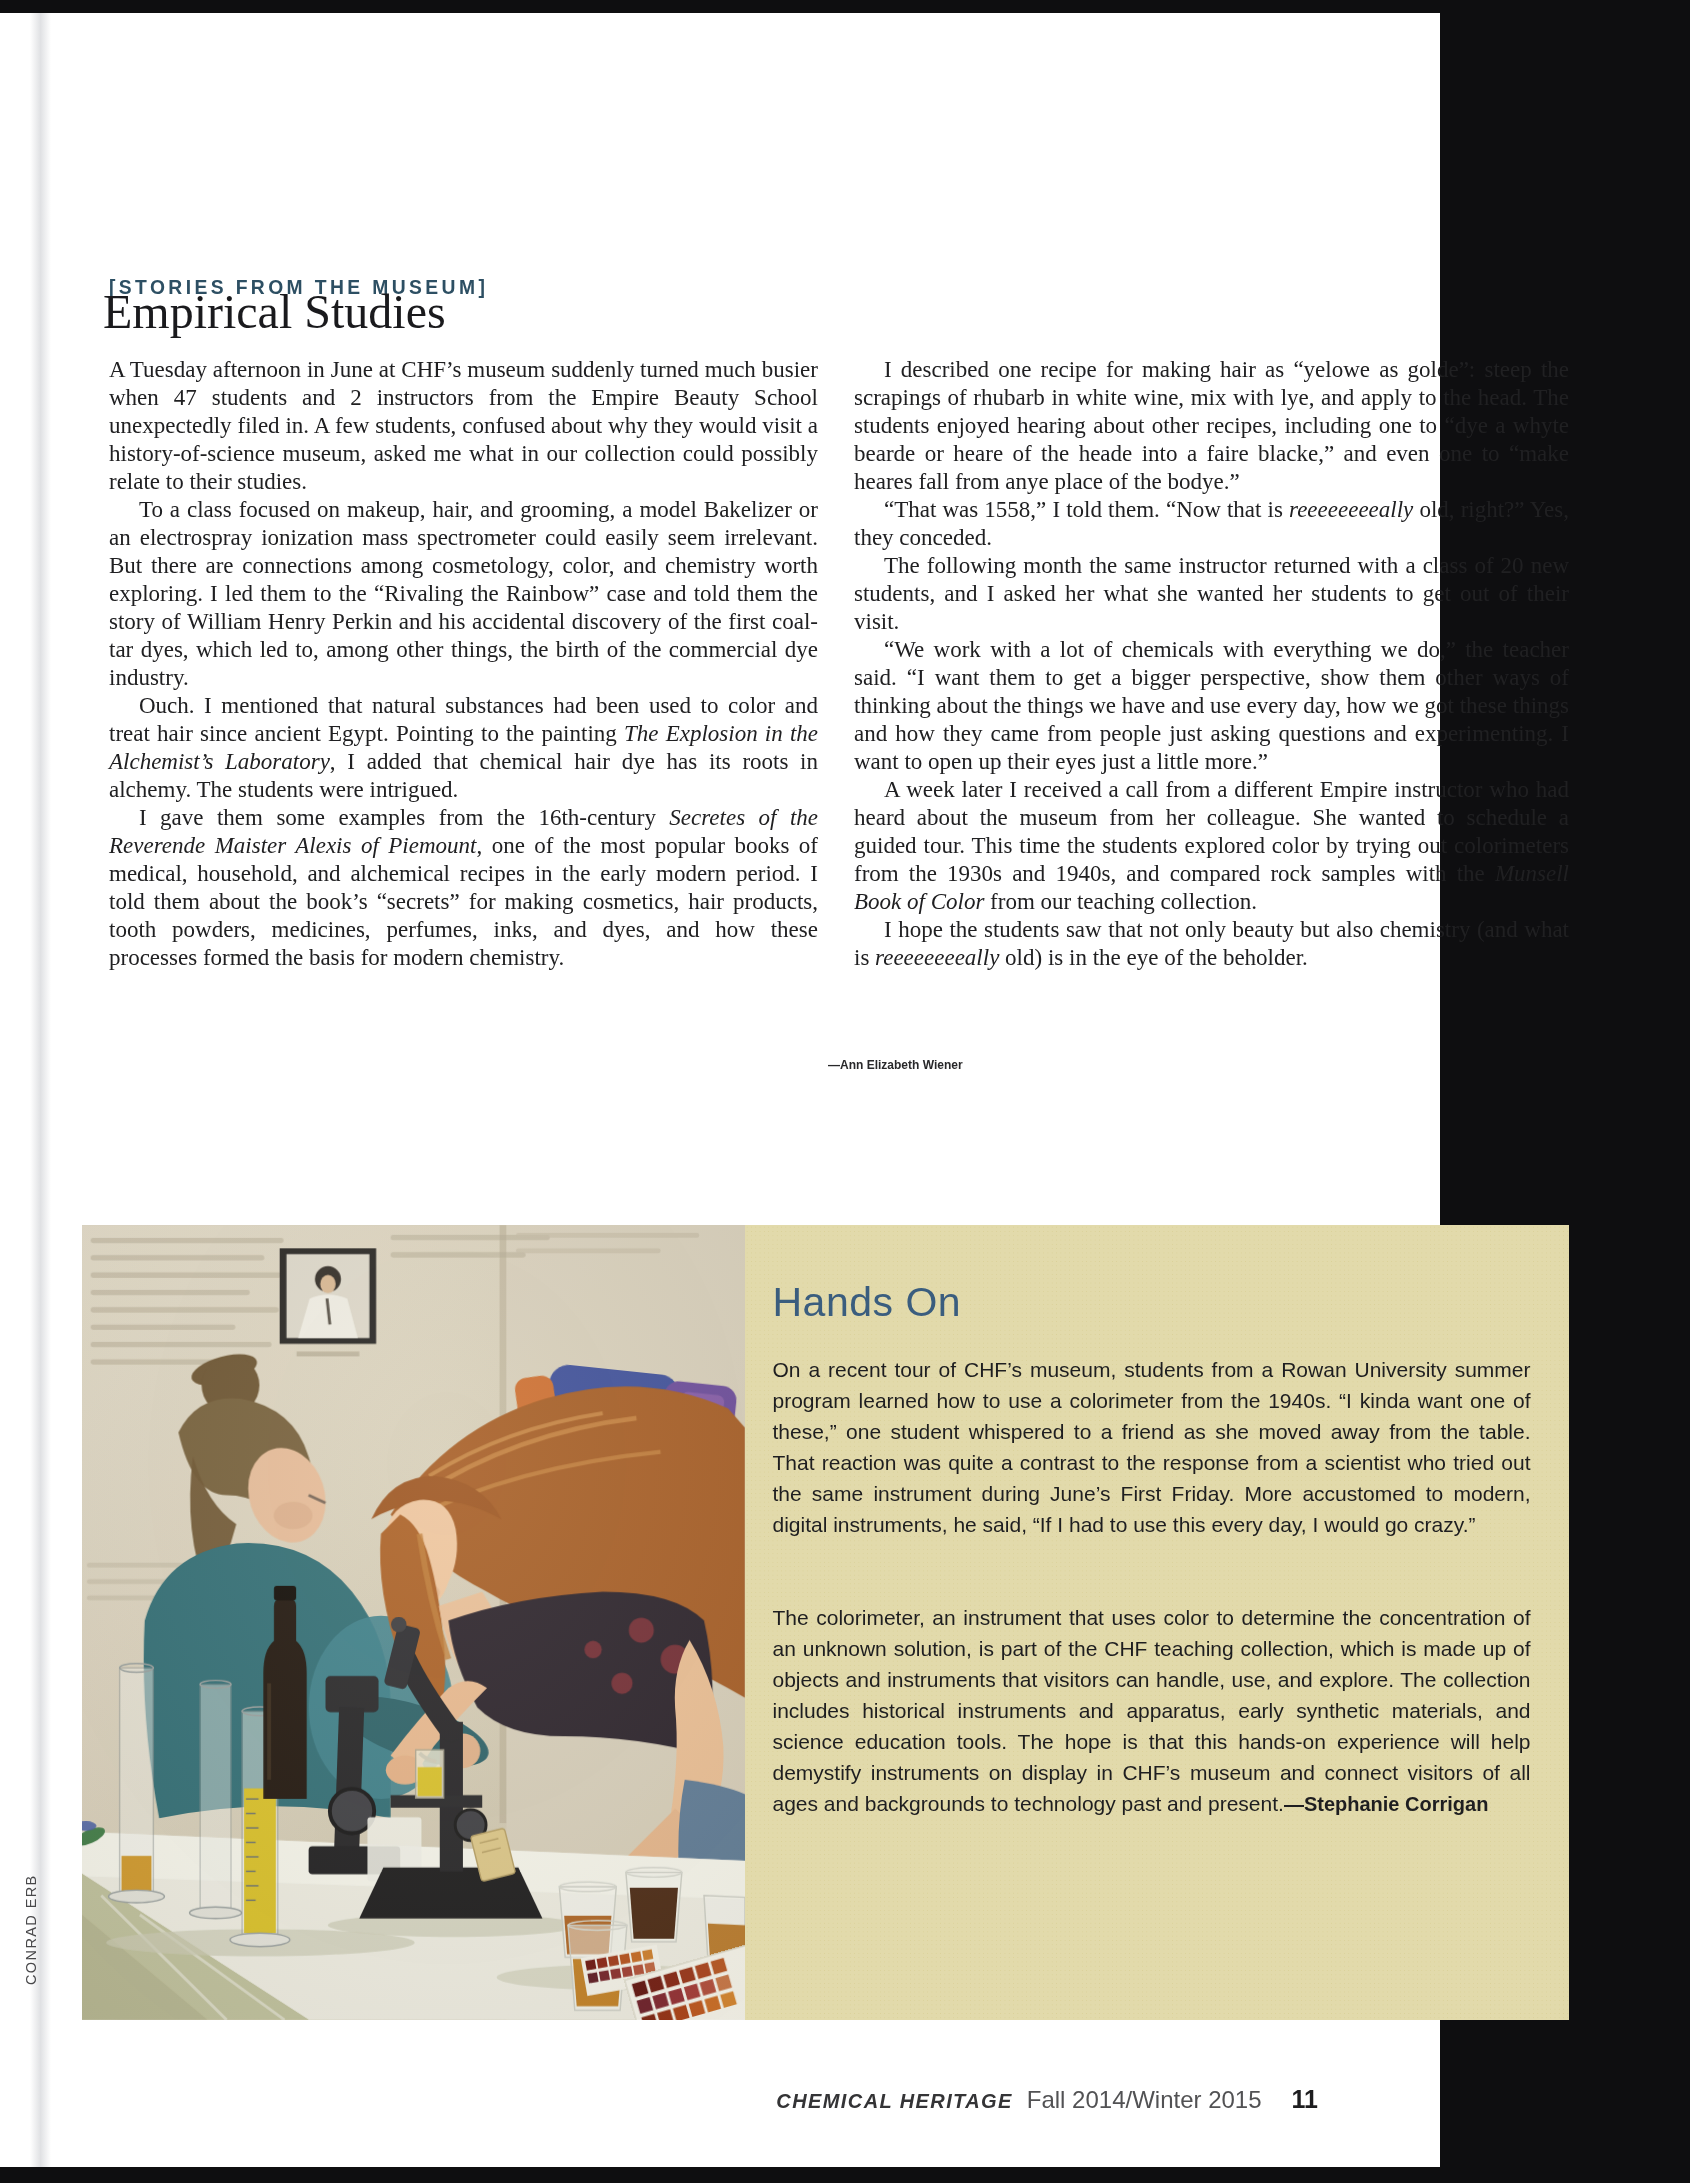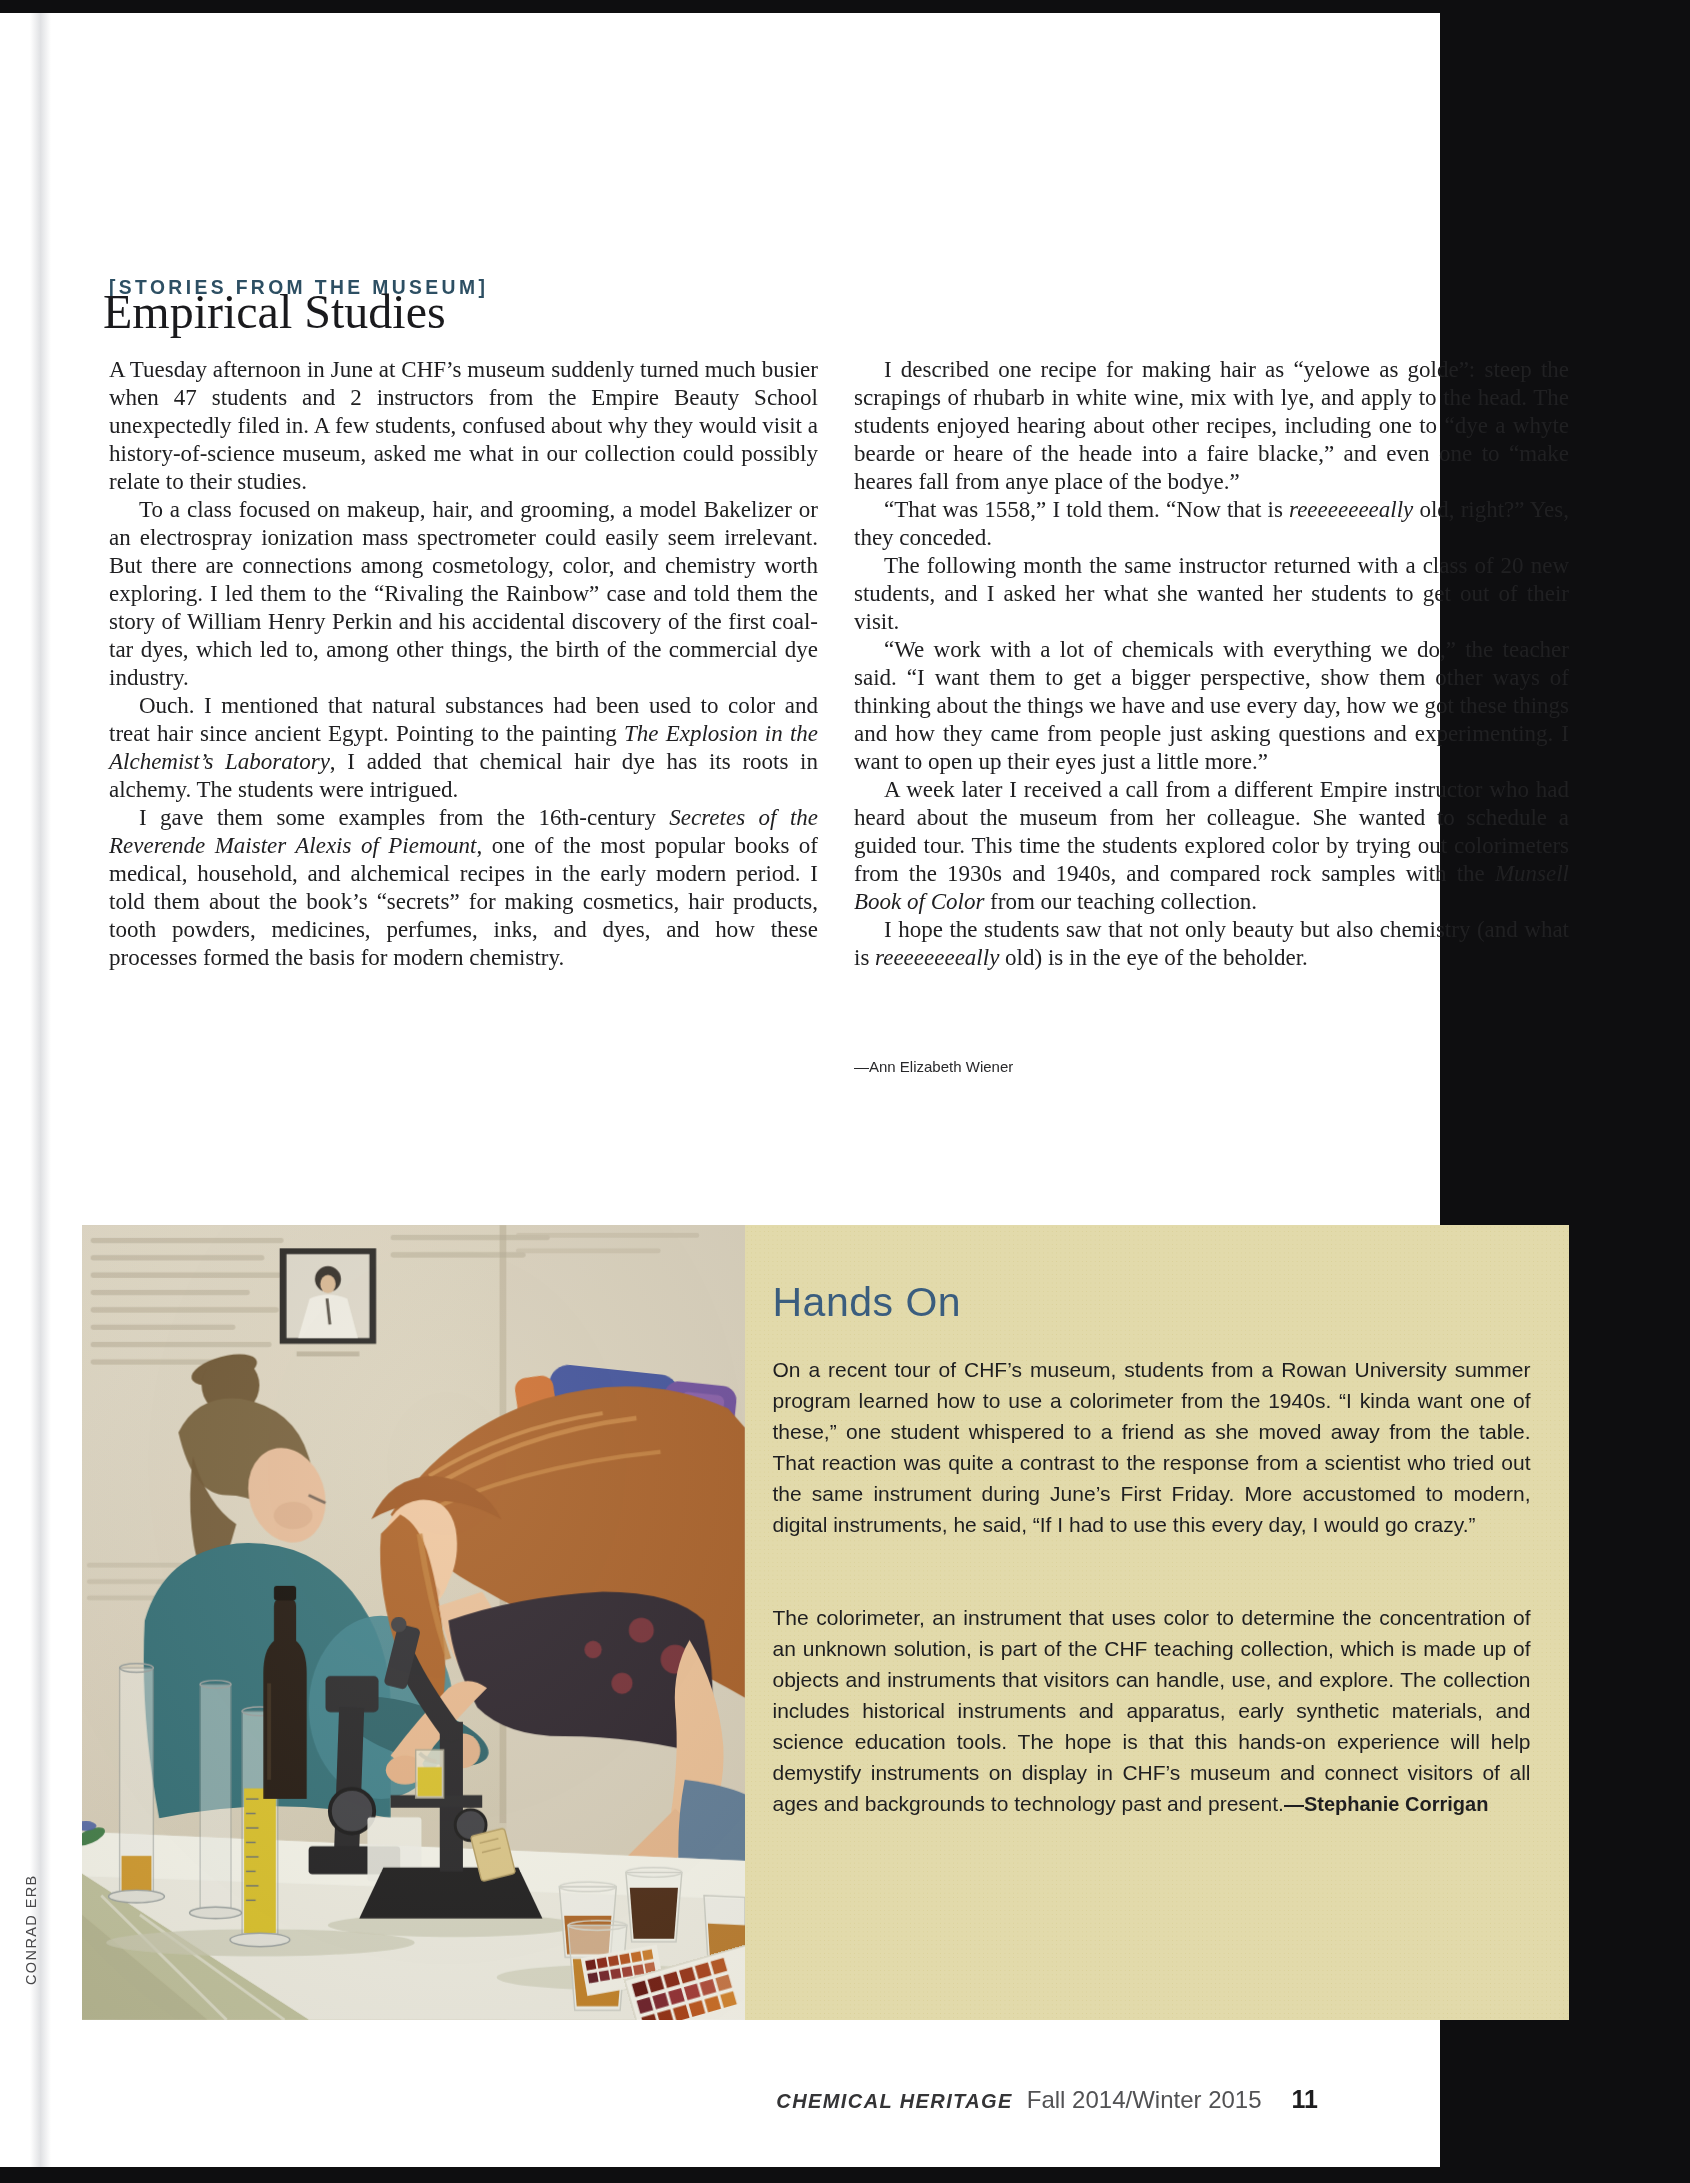--- a/index.html
+++ b/index.html
@@ -33,23 +33,23 @@
     font-size:23px;line-height:28px;color:#202022;
     text-align:justify;
   }
   .col-left{left:109px;}
   .col-right{left:854px;width:715px;}
   .col p{margin:0;}
   .col p.ind{text-indent:30px;}
   .run-i{font-style:italic;}
   .run-b{font-weight:bold;font-family:"Liberation Sans",sans-serif;font-size:20px;}
   .article-byline{
-    position:absolute;left:854px;top:1045px;
-    font-family:"Liberation Sans",sans-serif;font-weight:normal;
-    font-size:15px;color:#28282a;
+    position:absolute;left:828px;top:1045px;
+    font-family:"Liberation Sans",sans-serif;font-weight:bold;
+    font-size:12px;color:#28282a;
   }
   .photo{
     position:absolute;left:82px;top:1212px;width:663px;height:795px;margin:0;
     overflow:hidden;background:#cfc8b6;
   }
   .photo svg{display:block;}
   .sidebar{
     position:absolute;left:745px;top:1212px;width:824px;height:795px;
     background-color:#e2daab;
     background-image:radial-gradient(rgba(205,193,120,.38) 0.6px, rgba(0,0,0,0) 0.7px);

